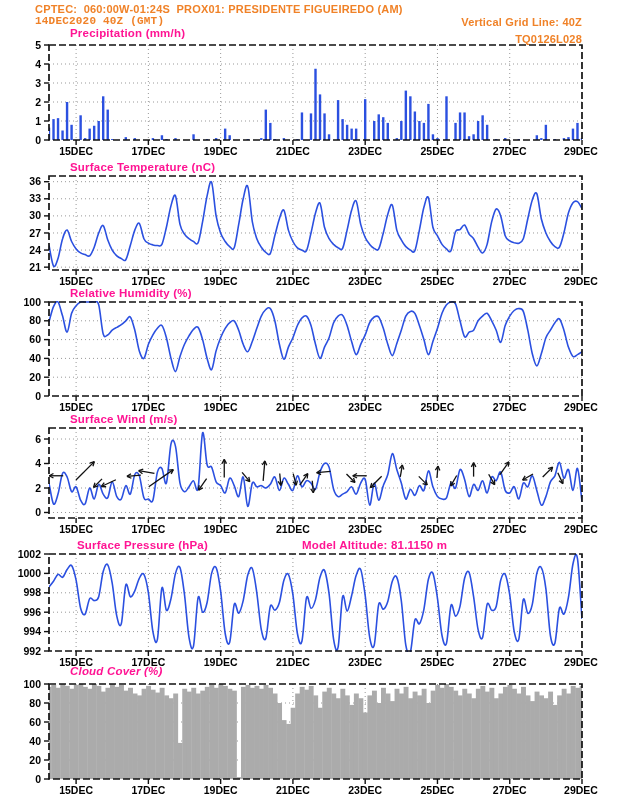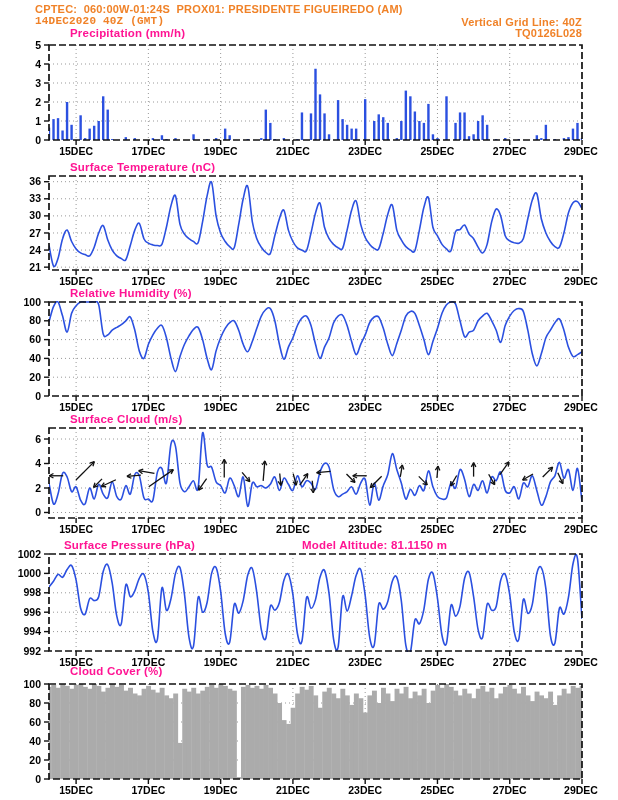--- a/index.html
+++ b/index.html
@@ -12,29 +12,29 @@
           letter-spacing:.2px;white-space:pre;}
   svg.chart{position:absolute;left:0;width:618px;display:block;}
 </style>
 </head>
 <body>
 
 <div id="page">
   <div class="hdr" style="left:35px;top:3px;">CPTEC:  060:00W-01:24S  PROX01: PRESIDENTE FIGUEIREDO (AM)</div>
   <div class="hdr" style="left:35px;top:15px;font-family:Liberation Mono, monospace;">14DEC2020 40Z (GMT)</div>
   <div class="hdr r" style="right:36px;top:16px;">Vertical Grid Line: 40Z</div>
-  <div class="hdr r" style="right:36px;top:27px;">TQ0126L028</div>
+  <div class="hdr r" style="right:36px;top:33px;">TQ0126L028</div>
 
   <div class="ctitle" style="left:70px;top:27px;text-align:right;">Precipitation (mm/h)</div>
   <div class="ctitle" style="left:70px;top:161px;text-align:right;">Surface Temperature (nC)</div>
   <div class="ctitle" style="left:70px;top:287px;">Relative Humidity (%)</div>
-  <div class="ctitle" style="left:70px;top:413px;">Surface Cloud (m/s)</div>
-  <div class="ctitle" style="left:64px;top:539px;">Surface Pressure (hPa)</div>
+  <div class="ctitle" style="left:70px;top:413px;">Surface Wind (m/s)</div>
+  <div class="ctitle" style="left:77px;top:539px;">Surface Pressure (hPa)</div>
   <div class="ctitle" style="left:302px;top:539px;">Model Altitude: 81.1150 m</div>
-  <div class="ctitle" style="left:70px;top:665px;">Cloud Cover (%)</div>
+  <div class="ctitle" style="left:70px;top:665px;font-style:italic;">Cloud Cover (%)</div>
 
   <svg class="chart" id="svg-0" height="125" viewBox="0 35 618 125" style="top: 35px;">
       <clipPath id="clip0">
         <rect x="49" y="44" width="533" height="97"></rect>
       </clipPath>
       <line x1="76.10169491525424" y1="45" x2="76.10169491525424" y2="140" stroke="#999999" stroke-width="1" stroke-dasharray="1 3"></line>
       <line x1="148.3728813559322" y1="45" x2="148.3728813559322" y2="140" stroke="#999999" stroke-width="1" stroke-dasharray="1 3"></line>
       <line x1="220.64406779661016" y1="45" x2="220.64406779661016" y2="140" stroke="#999999" stroke-width="1" stroke-dasharray="1 3"></line>
       <line x1="292.91525423728814" y1="45" x2="292.91525423728814" y2="140" stroke="#999999" stroke-width="1" stroke-dasharray="1 3"></line>
       <line x1="365.18644067796606" y1="45" x2="365.18644067796606" y2="140" stroke="#999999" stroke-width="1" stroke-dasharray="1 3"></line>

